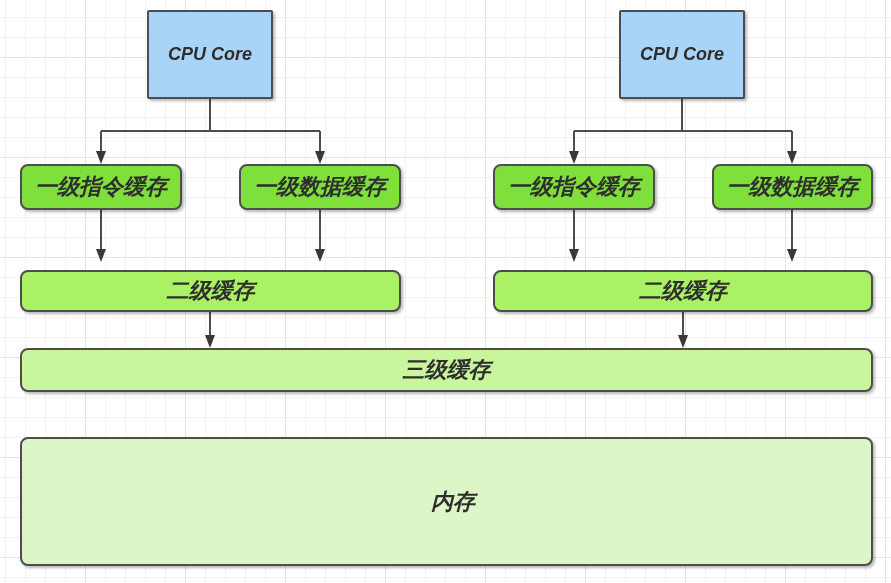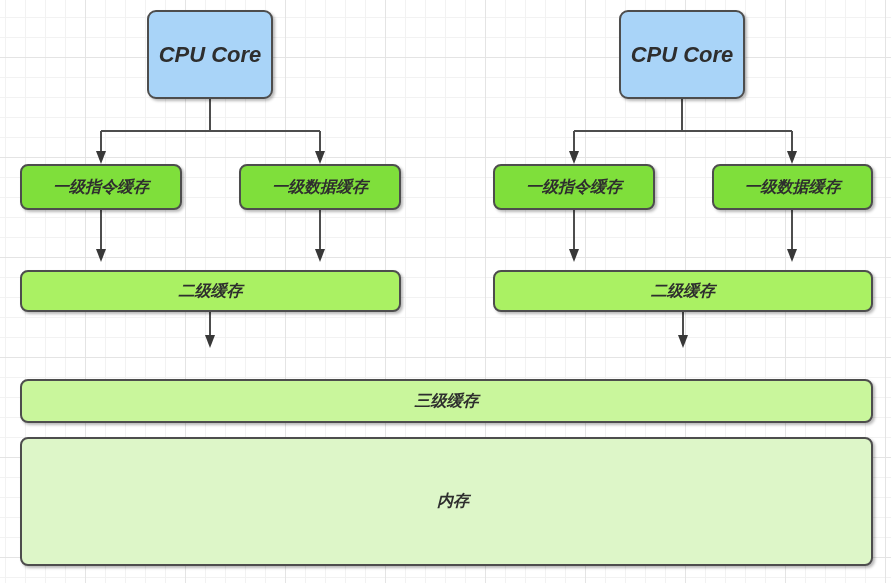--- a/index.html
+++ b/index.html
@@ -40,33 +40,33 @@
     position: absolute;
     z-index: 2;
     box-sizing: border-box;
     border: 2px solid var(--node-stroke, #4d4d4d);
     display: flex;
     align-items: center;
     justify-content: center;
     font-weight: 700;
     font-style: italic;
     color: var(--text, #2e2e2e);
-    font-size: 16px;
+    font-size: 22px;
     box-shadow: 2px 2px 3px rgba(0,0,0,0.28);
     border-radius: 8px;
   }
   .node .label { white-space: nowrap; }
   .node.cpu {
     background: var(--cpu-fill, #a9d4f8);
-    border-radius: 9px;
-    font-size: 22px;
+    border-radius: 2px;
+    font-size: 18px;
   }
   .node.l1 { background: var(--l1-fill, #7fdf3b); }
   .node.l2 { background: var(--l2-fill, #aaf163); margin-top: 8px; }
-  .node.l3 { background: var(--l3-fill, #c9f69c); margin-top: 31px; }
+  .node.l3 { background: var(--l3-fill, #c9f69c); }
   .node.memory { background: var(--memory-fill, #ddf6c8); }
 
   
   #cpu-left    { left: 147px; top: 10px;  width: 126px; height: 89px; }
   #cpu-right   { left: 619px; top: 10px;  width: 126px; height: 89px; }
   #l1i-left    { left: 20px;  top: 164px; width: 162px; height: 46px; }
   #l1d-left    { left: 239px; top: 164px; width: 162px; height: 46px; }
   #l1i-right   { left: 493px; top: 164px; width: 162px; height: 46px; }
   #l1d-right   { left: 712px; top: 164px; width: 161px; height: 46px; }
   #l2-left     { left: 20px;  top: 262px; width: 381px; height: 42px; }

